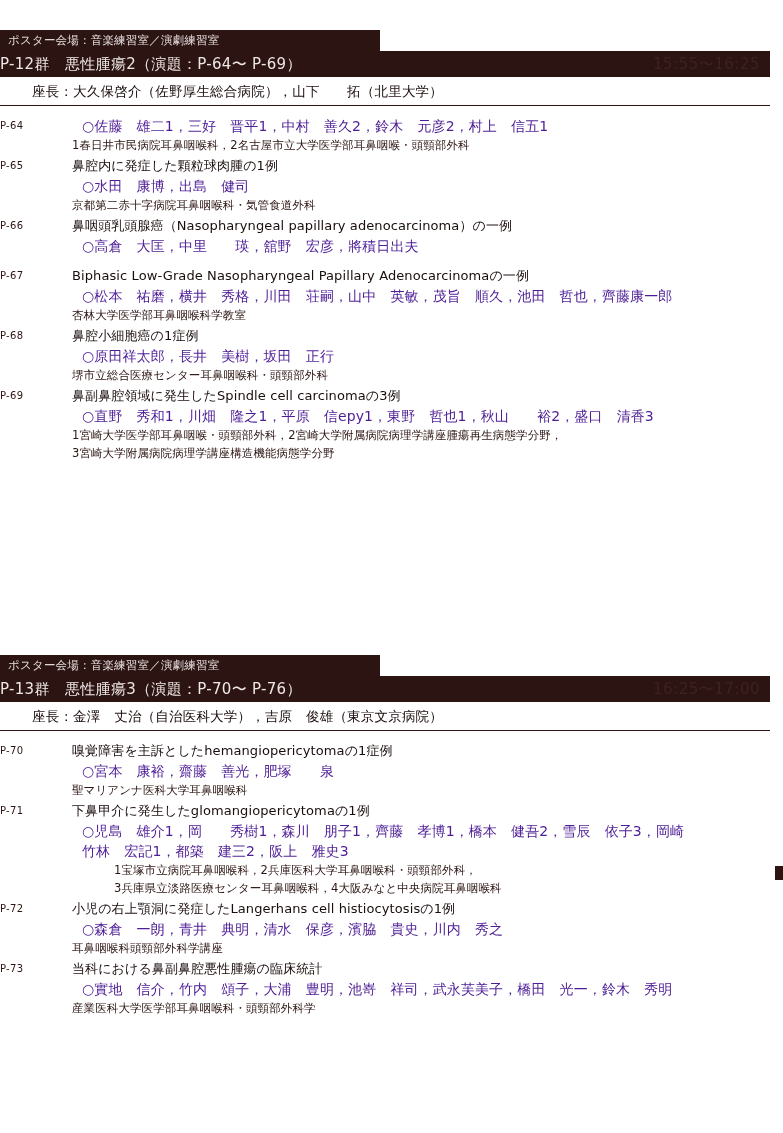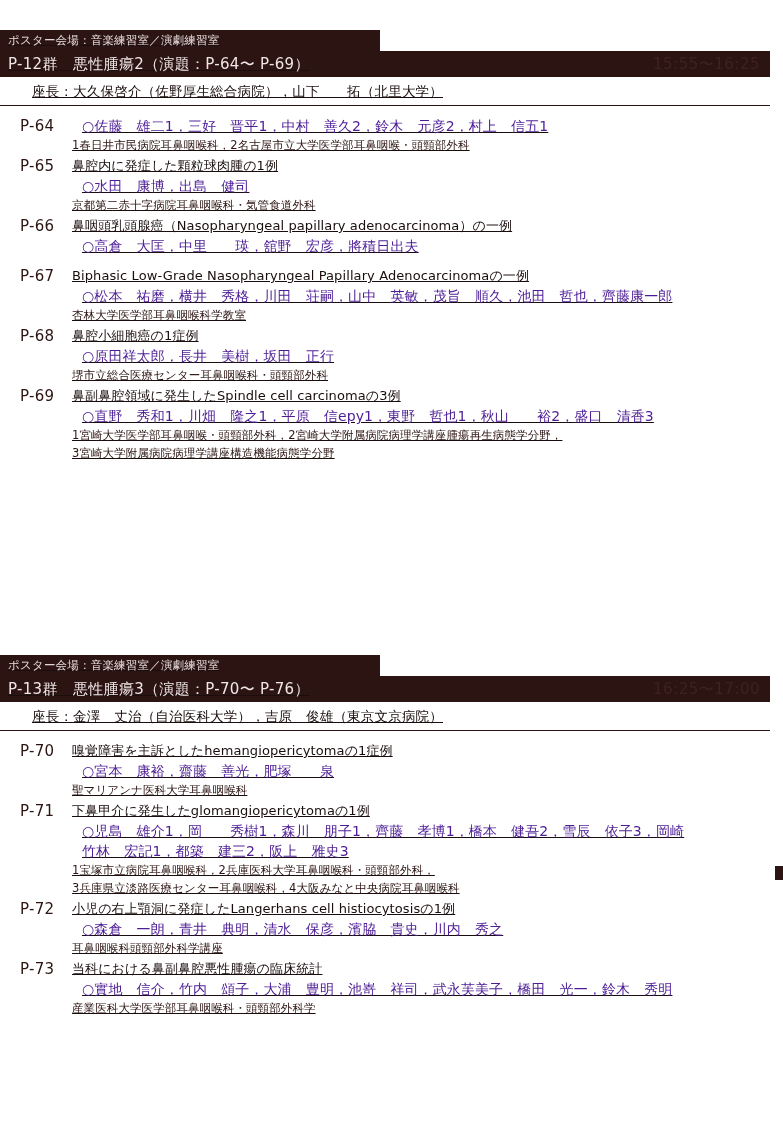--- a/index.html
+++ b/index.html
@@ -19,40 +19,38 @@
     position: relative;
     width: 783px;
     height: 1133px;
   }
 
   
   .session {
     position: absolute;
     left: 0;
     width: 770px;
-    text-decoration: underline;
   }
 
   .venue-bar {
     background: #2b1412;
     color: #e7dede;
     font-size: 11.5px;
     line-height: 17px;
     padding: 2px 0 2px 8px;
     width: 372px;
     letter-spacing: 0.2px;
   }
 
   .group-bar {
     background: #2b1412;
     color: #efe6e6;
     height: 26px;
     line-height: 26px;
     position: relative;
-    padding-left: 8px;
     font-size: 15px;
     letter-spacing: 0.3px;
   }
   .group-bar .time {
     position: absolute;
     right: 10px;
     top: 0;
     font-size: 15px;
     color: #3f2220;
     letter-spacing: 0.5px;
@@ -72,23 +70,23 @@
     padding-top: 10px;
   }
 
   .entry {
     position: relative;
     padding-left: 72px;
     margin-bottom: 2px;
   }
   .entry .num {
     position: absolute;
-    left: 20px;
+    left: 0;
     top: 0;
-    font-size: 15px;
+    font-size: 10px;
     line-height: 20px;
     color: #2b1412;
     letter-spacing: 0.3px;
   }
   .entry .title {
     font-size: 13px;
     line-height: 20px;
     color: #1a0d0d;
     letter-spacing: 0.1px;
   }
@@ -187,21 +185,21 @@
         <div class="num">P-70</div>
         <div class="title">嗅覚障害を主訴としたhemangiopericytomaの1症例</div>
         <div class="authors">○宮本　康裕，齋藤　善光，肥塚　　泉</div>
         <div class="affil">聖マリアンナ医科大学耳鼻咽喉科</div>
       </div>
       <div class="entry">
         <div class="num">P-71</div>
         <div class="title">下鼻甲介に発生したglomangiopericytomaの1例</div>
         <div class="authors" style="white-space: pre-line;">○児島　雄介1，岡　　秀樹1，森川　朋子1，齊藤　孝博1，橋本　健吾2，雪辰　依子3，岡崎
 竹林　宏記1，都築　建三2，阪上　雅史3</div>
-        <div class="affil" style="white-space: pre-line;">1宝塚市立病院耳鼻咽喉科，2兵庫医科大学耳鼻咽喉科・頭頸部外科，
+        <div class="affil" style="white-space: pre-line; margin-left: 42px;">1宝塚市立病院耳鼻咽喉科，2兵庫医科大学耳鼻咽喉科・頭頸部外科，
 3兵庫県立淡路医療センター耳鼻咽喉科，4大阪みなと中央病院耳鼻咽喉科</div>
       </div>
       <div class="entry">
         <div class="num">P-72</div>
         <div class="title">小児の右上顎洞に発症したLangerhans cell histiocytosisの1例</div>
         <div class="authors">○森倉　一朗，青井　典明，清水　保彦，濱脇　貴史，川内　秀之</div>
         <div class="affil">耳鼻咽喉科頭頸部外科学講座</div>
       </div>
       <div class="entry">
         <div class="num">P-73</div>

